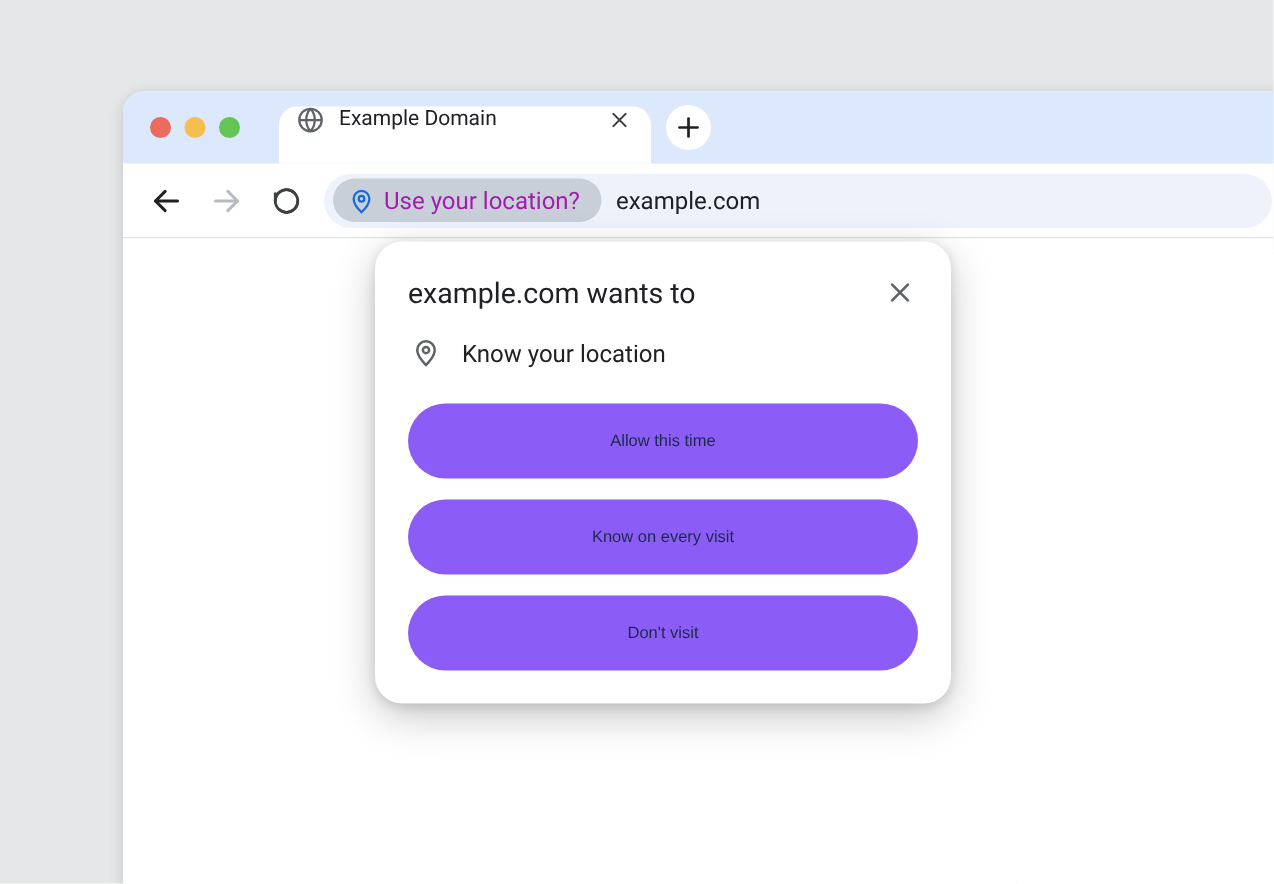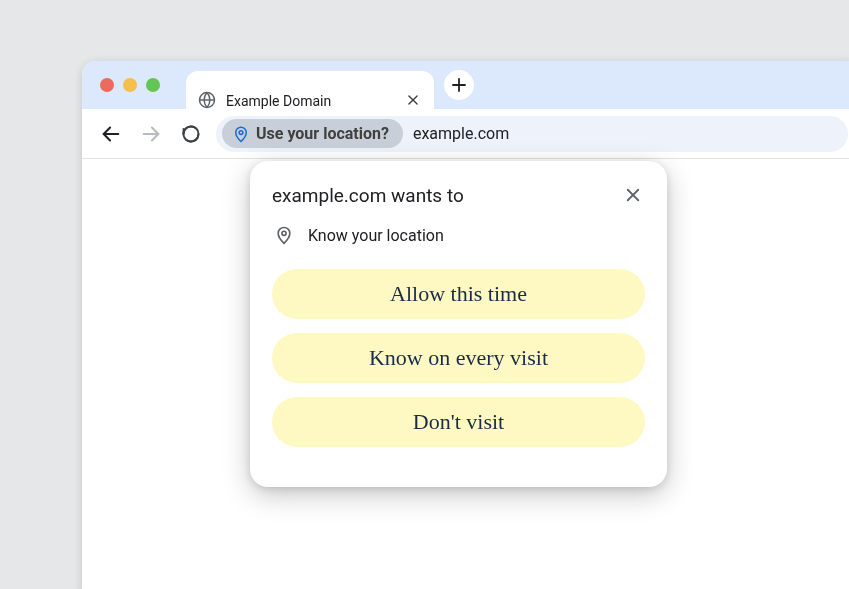--- a/index.html
+++ b/index.html
@@ -47,21 +47,21 @@
     .tl-close { background: #ed6a5e; }
     .tl-min   { background: #f5be4f; }
     .tl-max   { background: #62c554; }
     .tab {
       margin-left: 26px;
       background: #fff;
       height: 38px;
       width: 248px;
       border-radius: 12px 12px 0 0;
       display: flex;
-      align-items: flex-end;
+      align-items: flex-start;
       padding: 0 12px;
       position: relative;
       align-self: flex-end;
     }
     .tab .favicon {
       width: 18px;
       height: 18px;
       display: flex;
       align-items: center;
       justify-content: center;
@@ -136,42 +136,42 @@
       border-radius: 18px;
       padding: 5px 14px 5px 10px;
       cursor: pointer;
     }
     .permission-chip .chip-icon {
       color: #1a6ad6;
       display: flex;
       align-items: center;
     }
     .permission-chip .chip-text {
-      color: #404040;
+      color: #a21caf;
       font-size: 16px;
-      font-weight: 700;
+      font-weight: 400;
     }
     .url-text {
       font-size: 16px;
       color: #202124;
     }
     .viewport {
       position: relative;
       background: #fff;
       height: calc(100% - 98px);
     }
     .perm-dialog {
       position: absolute;
       left: 168px;
       top: 2px;
-      width: 417px;
+      width: 384px;
       background: #fff;
       border-radius: 18px;
       box-shadow: 0 8px 28px rgba(0,0,0,0.22), 0 2px 8px rgba(0,0,0,0.12);
-      padding: 22px 22px 40px 22px;
+      padding: 22px 22px 22px 22px;
     }
     .perm-header {
       display: flex;
       align-items: center;
       justify-content: space-between;
     }
     .perm-title {
       font-size: 19px;
       color: #202124;
       font-weight: 400;
@@ -205,26 +205,26 @@
       margin-top: 24px;
       display: flex;
       flex-direction: column;
       gap: 14px;
     }
     .perm-btn {
       width: 100%;
       height: 50px;
       border-radius: 25px;
       border: none;
-      background: #fef9c3;
+      background: #8b5cf6;
       color: #1a2b49;
-      font-size: 22px;
+      font-size: 11px;
       font-weight: 500;
       cursor: pointer;
-      font-family: Liberation Serif, serif;
+      font-family: Liberation Sans, sans-serif;
     }
     svg { display: block; }
   </style>
 </head>
 <body>
 
 <div class="browser-window">
 
   <div class="tab-strip">
     <div class="traffic-lights">

